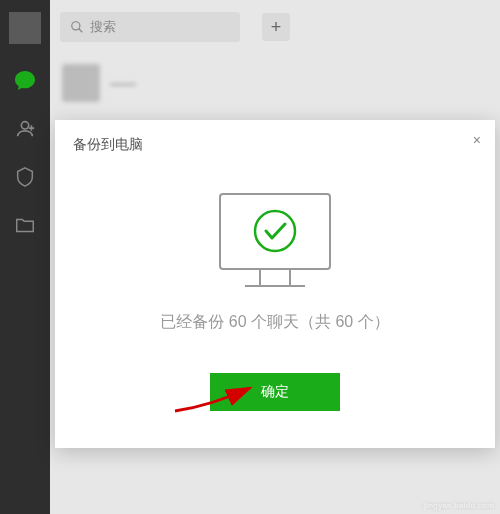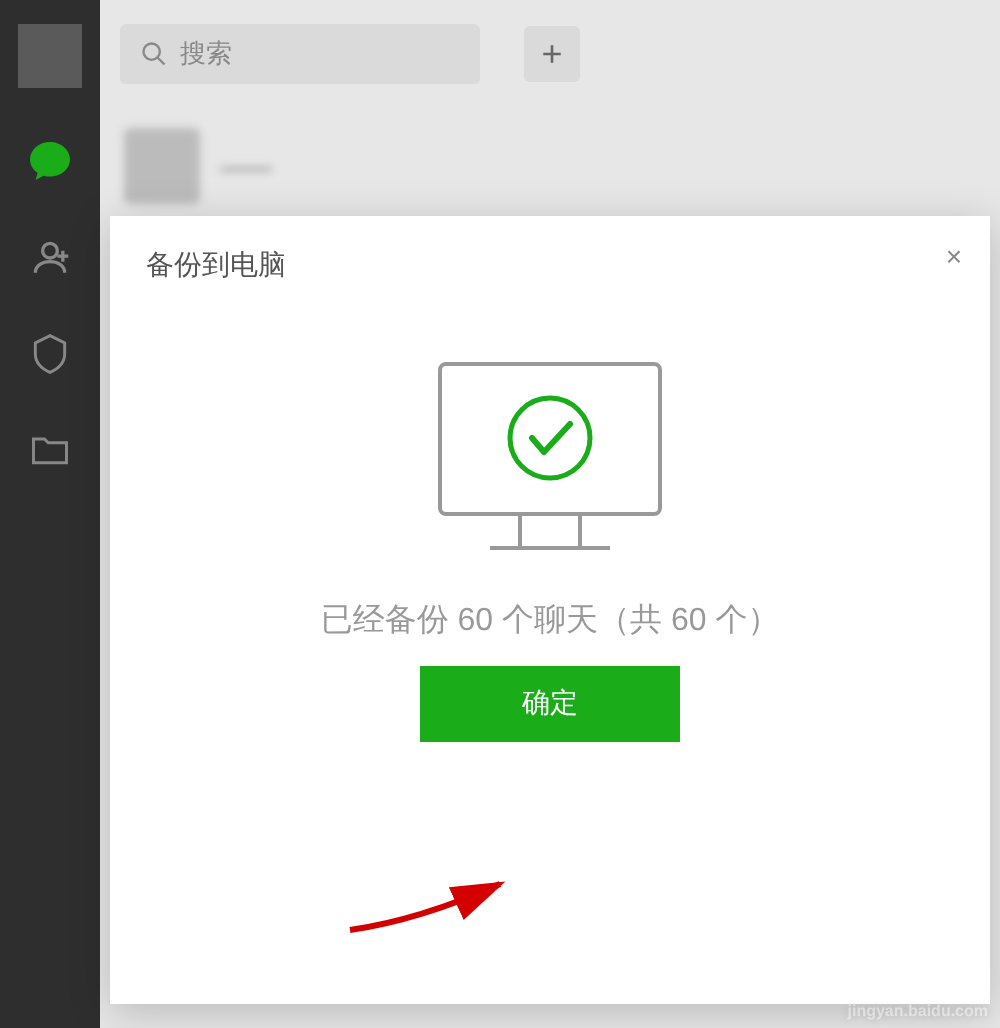--- a/index.html
+++ b/index.html
@@ -82,23 +82,23 @@
       background: #bbb;
       border-radius: 3px;
     }
     .chat-name {
       color: #555;
       font-size: 13px;
     }
     .modal {
       position: absolute;
       left: 55px;
-      top: 108px;
+      top: 120px;
       width: 440px;
-      height: 394px;
+      height: 328px;
       background: #fff;
       box-shadow: 0 4px 20px rgba(0,0,0,0.2);
     }
     .modal-header {
       padding: 16px 18px 10px;
       font-size: 14px;
       color: #555;
       position: relative;
     }
     .close-btn {
@@ -120,21 +120,21 @@
       margin-top: 22px;
     }
     .status-sub {
       text-align: center;
       font-size: 16px;
       color: #999;
       margin-top: 8px;
     }
     .confirm-btn {
       display: block;
-      margin: 12px auto 0;
+      margin: 40px auto 0;
       width: 130px;
       height: 38px;
       background: #1aad19;
       color: #fff;
       font-size: 14px;
       border: none;
       cursor: pointer;
     }
     .arrow {
       position: absolute;

